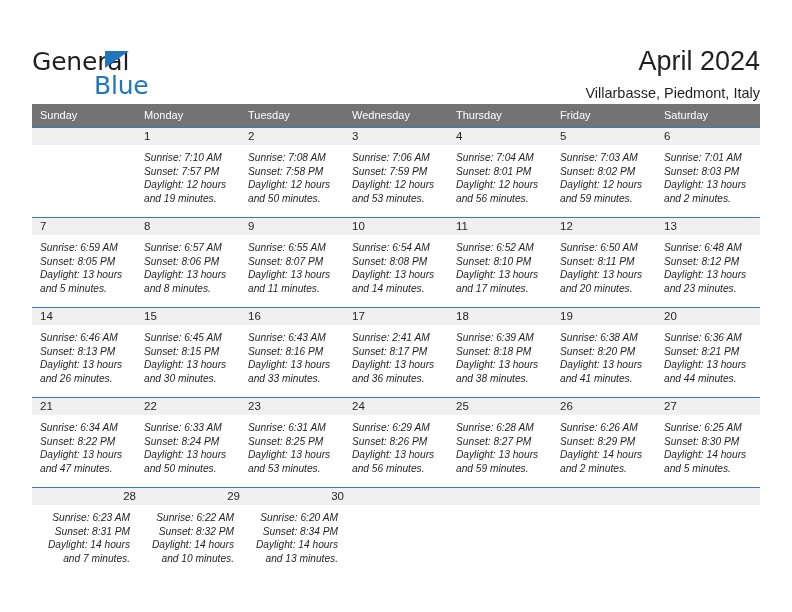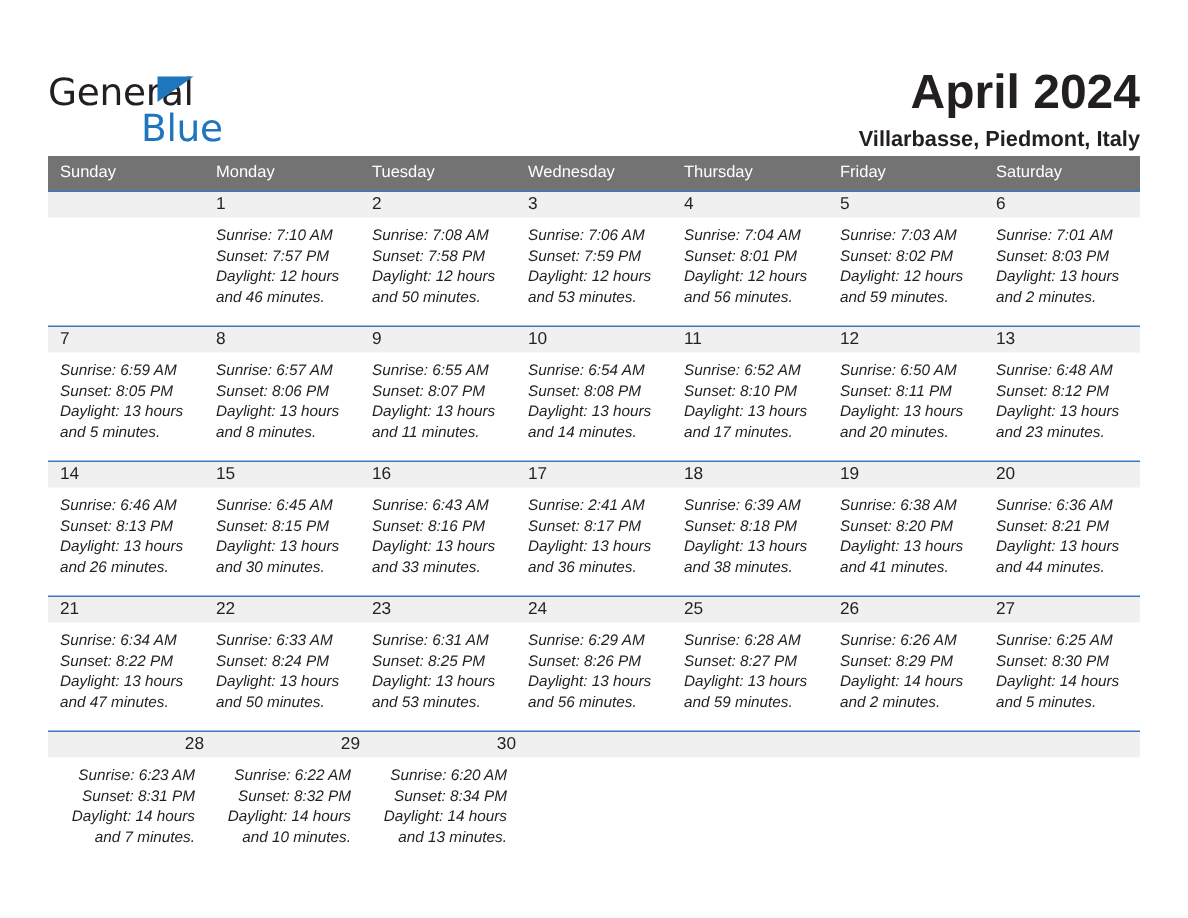--- a/index.html
+++ b/index.html
@@ -64,30 +64,30 @@
     line-height: 28px;
     letter-spacing: -0.2px;
   }
   .title-wrap {
     position: absolute;
     right: 0;
     top: 0;
     text-align: right;
   }
   .cal-title {
-    font-size: 32px;
-    font-weight: 700;
+    font-size: 27px;
+    font-weight: 400;
     color: #231f20;
     line-height: 34px;
     font-family: "Liberation Sans", sans-serif;
   }
   .cal-subtitle {
     margin-top: 6px;
     font-size: 14.5px;
-    font-weight: 700;
+    font-weight: 400;
     color: #231f20;
     line-height: 18px;
   }
 
   
   .calendar {
     position: absolute;
     left: 32px;
     top: 104px;
     width: 728px;
@@ -176,21 +176,21 @@
             <div class="cell-body">
               <div class="cell-line"></div>
             </div>
           </td>
           <td>
             <div class="daynum-band">1</div>
             <div class="cell-body">
               <div class="cell-line">Sunrise: 7:10 AM</div>
               <div class="cell-line">Sunset: 7:57 PM</div>
               <div class="cell-line">Daylight: 12 hours</div>
-              <div class="cell-line">and 46 minutes.</div>
+              <div class="cell-line">and 19 minutes.</div>
             </div>
           </td>
           <td>
             <div class="daynum-band">2</div>
             <div class="cell-body">
               <div class="cell-line">Sunrise: 7:08 AM</div>
               <div class="cell-line">Sunset: 7:58 PM</div>
               <div class="cell-line">Daylight: 12 hours</div>
               <div class="cell-line">and 50 minutes.</div>
             </div>

